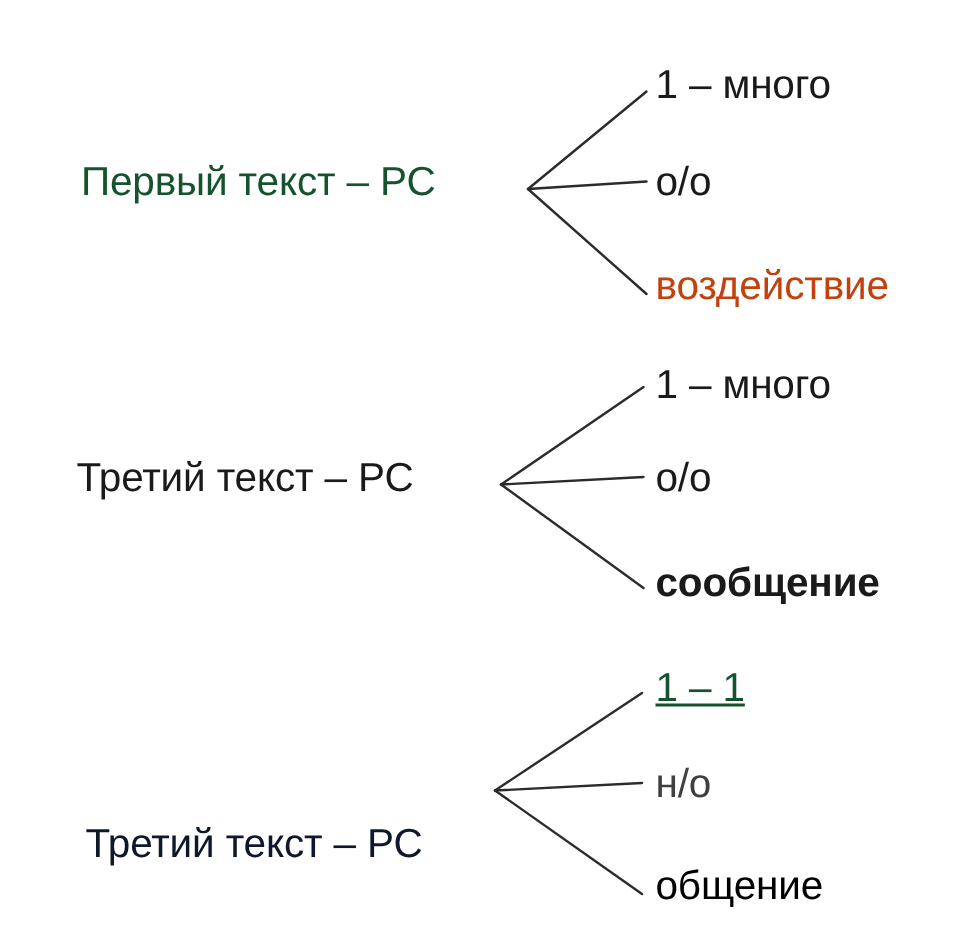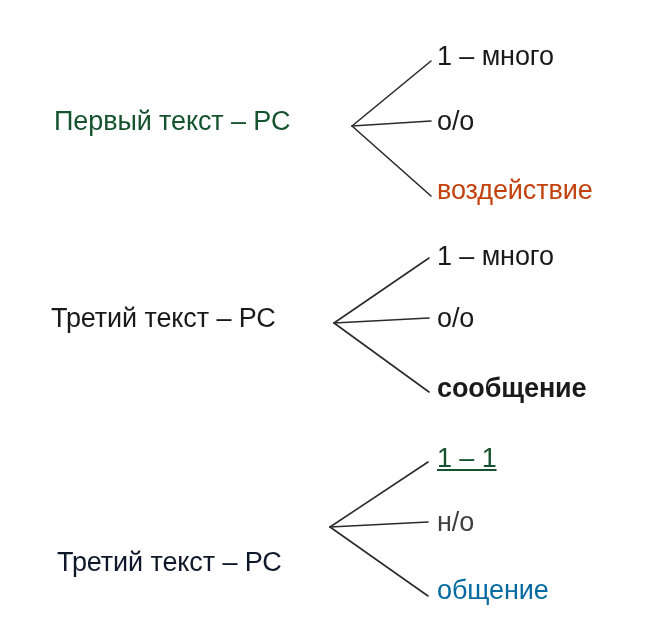--- a/index.html
+++ b/index.html
@@ -95,16 +95,16 @@
     <div class="node-label source-label g2-source" style="color: rgb(26, 26, 26);">Третий текст – РС</div>
     <div class="node-label target-label g2-t0" style="color: rgb(26, 26, 26);">1 – много</div>
     <div class="node-label target-label g2-t1" style="color: rgb(26, 26, 26);">о/о</div>
     <div class="node-label target-label g2-t2" style="color: rgb(26, 26, 26); font-weight: bold;">сообщение</div>
   </div>
 
   <div class="group">
     <div class="node-label source-label g3-source" style="color: #0f172a; margin-top: 40px;">Третий текст – РС</div>
     <div class="node-label target-label g3-t0" style="color: #14532d; text-decoration: underline;">1 – 1</div>
     <div class="node-label target-label g3-t1" style="color: #404040;">н/о</div>
-    <div class="node-label target-label g3-t2" style="color: #0369a1;">общение</div>
+    <div class="node-label target-label g3-t2" style="color: #000000;">общение</div>
   </div>
 
 </div>
 
 </body></html>

